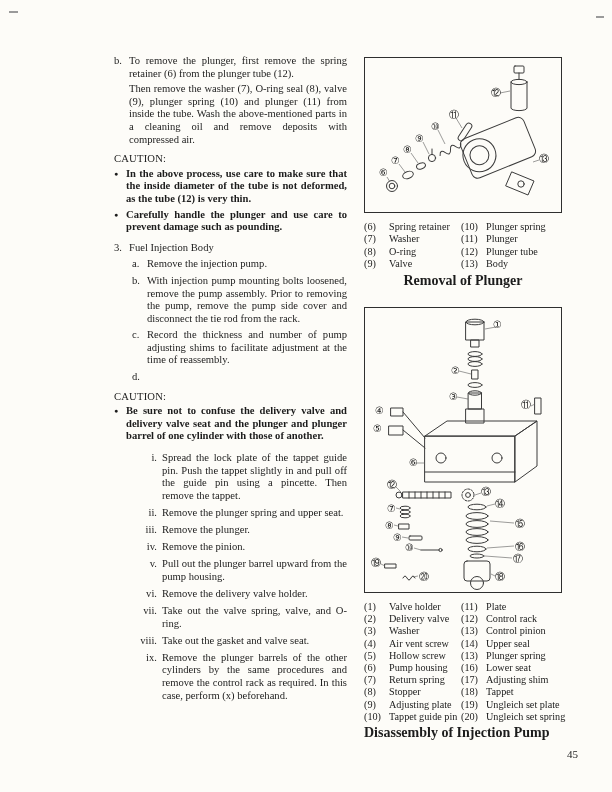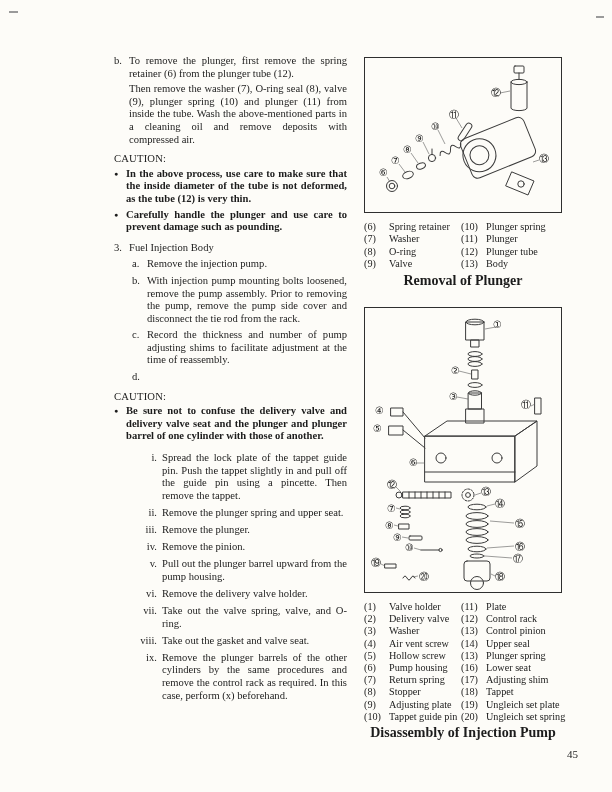--- a/index.html
+++ b/index.html
@@ -39,21 +39,21 @@
   .leader{fill:none;stroke:#5a5a5a;stroke-width:.6;}
   .co{position:absolute;font-family:"DejaVu Sans",sans-serif;font-size:10px;line-height:10px;color:#1c1c1c;}
   .parts{display:flex;margin-top:8px;}
   .pcol{flex:0 0 97px;}
   .pcol + .pcol{flex:1;}
   .prow{display:flex;white-space:nowrap;}
   .prow .pnum{flex:0 0 25px;}
   .fig2-parts .prow{line-height:12.2px;}
   .caption{font-weight:700;margin-top:4px;font-size:14px;}
   .cap-center{text-align:center;}
-  .cap-right{text-align:center;}
+  .cap-right{text-align:left;}
   .page-num{position:absolute;right:34px;bottom:32px;font-size:11px;}
 </style>
 </head>
 <body>
 
 <div class="sheet">
   <div class="scan-mark mark-tl"></div>
   <div class="scan-mark mark-tr"></div>
 
   <div class="left-col">

